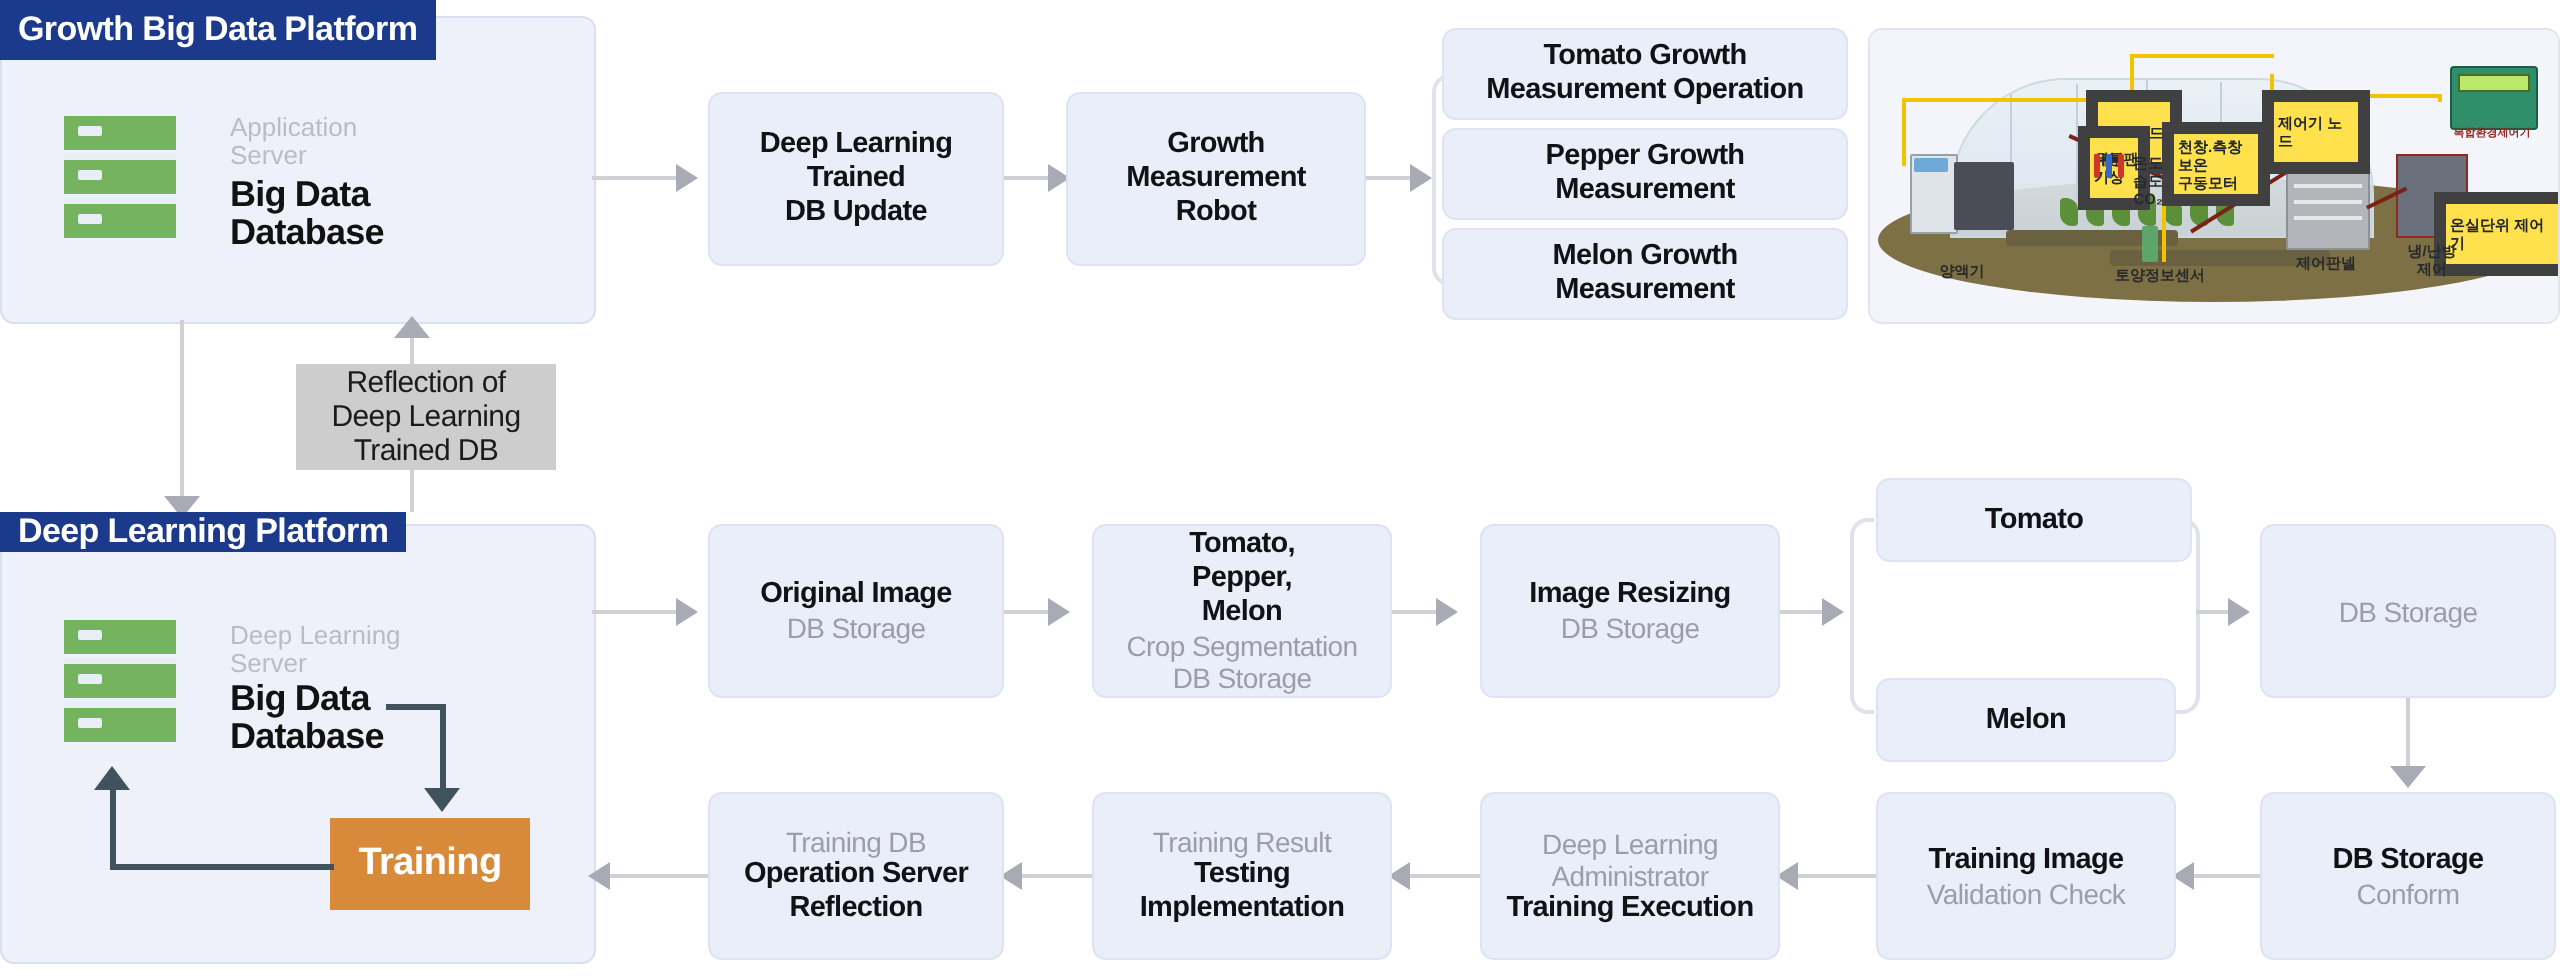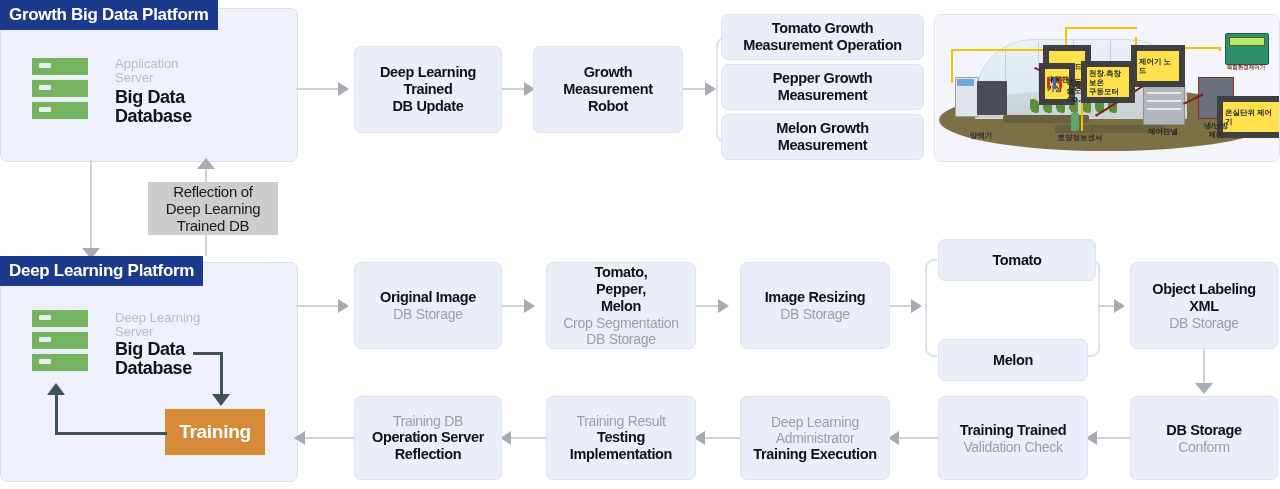--- a/index.html
+++ b/index.html
@@ -207,21 +207,21 @@
     <div class="rack" style="top:44px;">
         <div class="led"></div>
       </div>
   </div>
   <div class="srv-sub" style="left:115px;top:57px;">Application
 Server</div>
   <div class="srv-main" style="left:115px;top:88px;">Big Data
 Database</div>
 
   <div class="panel" style="left:0px;top:262px;width:296px;height:218px;"></div>
-  <div class="panel-header" style="left:0px;top:256px;height:30px;">Deep Learning Platform</div>
+  <div class="panel-header" style="left:0px;top:256px;height:20px;">Deep Learning Platform</div>
 
   <div class="server-icon" style="left:32px;top:310px;">
     <div class="rack" style="top:0px;">
         <div class="led"></div>
       </div>
     <div class="rackbar" style="top:19px;"></div>
     <div class="rack" style="top:22px;">
         <div class="led"></div>
       </div>
     <div class="rackbar" style="top:41px;"></div>
@@ -407,38 +407,36 @@
     <div class="t-bold">Tomato</div>
   </div>
   <div class="box" style="left:938px;top:339px;width:150px;height:42px;">
     <div class="t-bold">Melon</div>
   </div>
 
   <div class="hline" style="left:1098px;top:305px;width:22px;"></div>
   <div class="arr-r" style="left:1114px;top:299px;"></div>
 
   <div class="box" style="left:1130px;top:262px;width:148px;height:87px;">
-    <div class="t-bold">Object Labeling
-XML</div>
     <div class="t-light">DB Storage</div>
   </div>
 
   <div class="vline" style="left:1203px;top:349px;height:38px;"></div>
   <div class="arr-d" style="left:1195px;top:383px;"></div>
 
   <div class="box" style="left:1130px;top:396px;width:148px;height:84px;">
     <div class="t-bold">DB Storage</div>
     <div class="t-light">Conform</div>
   </div>
 
   <div class="hline" style="left:1088px;top:437px;width:42px;"></div>
   <div class="arr-l" style="left:1086px;top:431px;"></div>
 
   <div class="box" style="left:938px;top:396px;width:150px;height:84px;">
-    <div class="t-bold">Training Trained</div>
+    <div class="t-bold">Training Image</div>
     <div class="t-light">Validation Check</div>
   </div>
 
   <div class="hline" style="left:890px;top:437px;width:48px;"></div>
   <div class="arr-l" style="left:888px;top:431px;"></div>
 
   <div class="box" style="left:740px;top:396px;width:150px;height:84px;">
     <div class="t-light">Deep Learning
 Administrator</div>
     <div class="t-bold">Training Execution</div>

